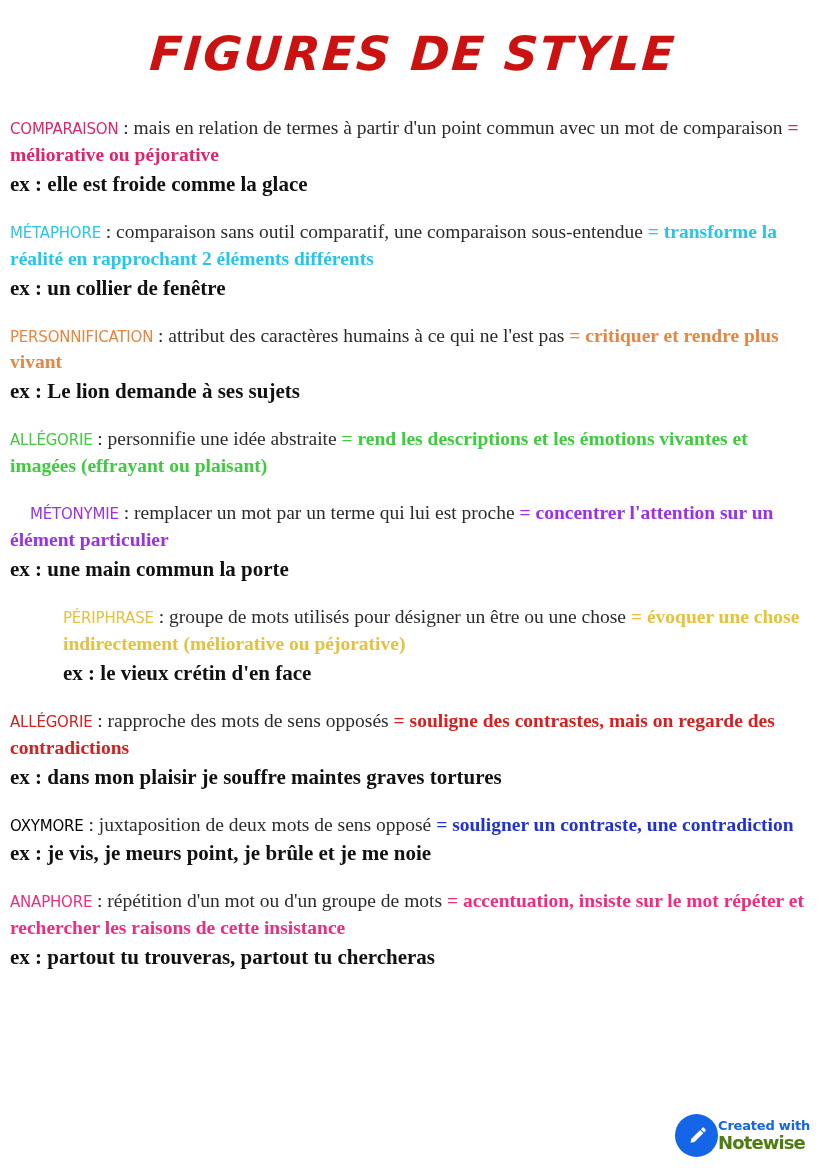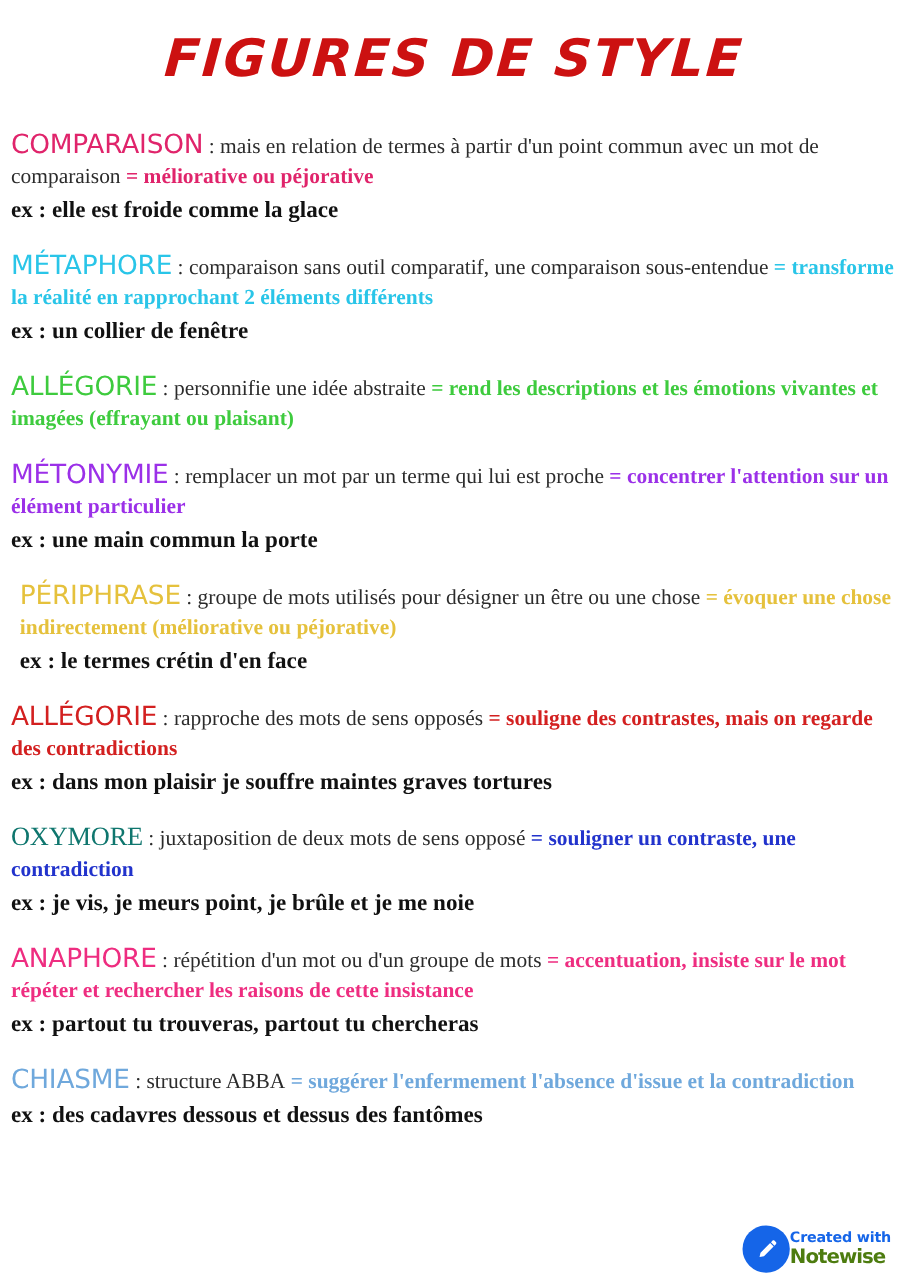--- a/index.html
+++ b/index.html
@@ -45,37 +45,38 @@
   .entries {
     margin-top: 38px;
   }
 
   .entry {
     margin: 0 0 20px 0;
     padding: 0;
   }
   .entry.indented {
     padding-left: 8px;
+    margin-left: 45px;
   }
   .entry:last-of-type {
     margin-bottom: 0;
   }
 
   .defline {
     margin: 0;
     font-size: 19.5px;
     line-height: 1.38;
     color: #2a2a2a;
     font-family: "Liberation Serif", "DejaVu Serif", serif;
   }
 
   .term {
     font-family: "DejaVu Sans", "Liberation Sans", sans-serif;
     font-weight: 400;
-    font-size: 24px;
+    font-size: 15px;
     letter-spacing: -0.2px;
   }
 
   .sep {
     color: #2a2a2a;
   }
 
   .definition {
     color: #2b2b2b;
   }
@@ -142,45 +143,45 @@
   <div class="entries">
       <div class="entry">
         <p class="defline"><span class="term" style="color: rgb(224, 36, 107);">COMPARAISON</span><span class="sep"> : </span><span class="definition">mais en relation de termes à partir d'un point commun avec un mot de comparaison</span><span class="effect" style="color: rgb(224, 36, 107);"> = </span><span class="effect" style="color: rgb(224, 36, 107);">méliorative ou péjorative</span></p>
         <p class="example">ex : elle est froide comme la glace</p>
       </div>
       <div class="entry">
         <p class="defline"><span class="term" style="color: rgb(41, 197, 232);">MÉTAPHORE</span><span class="sep"> : </span><span class="definition">comparaison sans outil comparatif, une comparaison sous-entendue</span><span class="effect" style="color: rgb(41, 197, 232);"> = </span><span class="effect" style="color: rgb(41, 197, 232);">transforme la réalité en rapprochant 2 éléments différents</span></p>
         <p class="example">ex : un collier de fenêtre</p>
       </div>
       <div class="entry">
+        <p class="defline"><span class="term" style="color: rgb(232, 133, 63);">PERSONNIFICATION</span><span class="sep"> : </span><span class="definition">attribut des caractères humains à ce qui ne l'est pas</span><span class="effect" style="color: rgb(232, 133, 63);"> = </span><span class="effect" style="color: rgb(232, 133, 63);">critiquer et rendre plus vivant</span></p>
+        <p class="example">ex : Le lion demande à ses sujets</p>
+      </div>
+      <div class="entry">
         <p class="defline"><span class="term" style="color: rgb(62, 203, 62);">ALLÉGORIE</span><span class="sep"> : </span><span class="definition">personnifie une idée abstraite</span><span class="effect" style="color: rgb(62, 203, 62);"> = </span><span class="effect" style="color: rgb(62, 203, 62);">rend les descriptions et les émotions vivantes et imagées (effrayant ou plaisant)</span></p>
       </div>
       <div class="entry">
-        <p class="defline"><span class="term" style="color: rgb(155, 48, 232);">MÉTONYMIE</span><span class="sep"> : </span><span class="definition">remplacer un mot par un terme qui lui est proche</span><span class="effect" style="color: rgb(155, 48, 232);"> = </span><span class="effect" style="color: rgb(155, 48, 232);">concentrer l'attention sur un élément particulier</span></p>
+        <p class="defline"><span class="term" style="color: rgb(155, 48, 232); margin-left: 20px;">MÉTONYMIE</span><span class="sep"> : </span><span class="definition">remplacer un mot par un terme qui lui est proche</span><span class="effect" style="color: rgb(155, 48, 232);"> = </span><span class="effect" style="color: rgb(155, 48, 232);">concentrer l'attention sur un élément particulier</span></p>
         <p class="example">ex : une main commun la porte</p>
       </div>
       <div class="entry indented">
         <p class="defline"><span class="term" style="color: rgb(229, 193, 60);">PÉRIPHRASE</span><span class="sep"> : </span><span class="definition">groupe de mots utilisés pour désigner un être ou une chose</span><span class="effect" style="color: rgb(229, 193, 60);"> = </span><span class="effect" style="color: rgb(229, 193, 60);">évoquer une chose indirectement (méliorative ou péjorative)</span></p>
-        <p class="example">ex : le termes crétin d'en face</p>
+        <p class="example">ex : le vieux crétin d'en face</p>
       </div>
       <div class="entry">
         <p class="defline"><span class="term" style="color: rgb(211, 32, 32);">ALLÉGORIE</span><span class="sep"> : </span><span class="definition">rapproche des mots de sens opposés</span><span class="effect" style="color: rgb(211, 32, 32);"> = </span><span class="effect" style="color: rgb(211, 32, 32);">souligne des contrastes, mais on regarde des contradictions</span></p>
         <p class="example">ex : dans mon plaisir je souffre maintes graves tortures</p>
       </div>
       <div class="entry">
-        <p class="defline"><span class="term" style="color: #0f766e; font-family: Liberation Serif, serif;">OXYMORE</span><span class="sep"> : </span><span class="definition">juxtaposition de deux mots de sens opposé</span><span class="effect" style="color: rgb(34, 51, 204);"> = </span><span class="effect" style="color: rgb(34, 51, 204);">souligner un contraste, une contradiction</span></p>
+        <p class="defline"><span class="term" style="color: #000000;">OXYMORE</span><span class="sep"> : </span><span class="definition">juxtaposition de deux mots de sens opposé</span><span class="effect" style="color: rgb(34, 51, 204);"> = </span><span class="effect" style="color: rgb(34, 51, 204);">souligner un contraste, une contradiction</span></p>
         <p class="example">ex : je vis, je meurs point, je brûle et je me noie</p>
       </div>
       <div class="entry">
         <p class="defline"><span class="term" style="color: rgb(238, 45, 128);">ANAPHORE</span><span class="sep"> : </span><span class="definition">répétition d'un mot ou d'un groupe de mots</span><span class="effect" style="color: rgb(238, 45, 128);"> = </span><span class="effect" style="color: rgb(238, 45, 128);">accentuation, insiste sur le mot répéter et rechercher les raisons de cette insistance</span></p>
         <p class="example">ex : partout tu trouveras, partout tu chercheras</p>
-      </div>
-      <div class="entry">
-        <p class="defline"><span class="term" style="color: rgb(111, 168, 220);">CHIASME</span><span class="sep"> : </span><span class="definition">structure ABBA</span><span class="effect" style="color: rgb(111, 168, 220);"> = </span><span class="effect" style="color: rgb(111, 168, 220);">suggérer l'enfermement l'absence d'issue et la contradiction</span></p>
-        <p class="example">ex : des cadavres dessous et dessus des fantômes</p>
       </div>
     </div>
 
   <div class="footer">
     <span class="logo-mark">
       <svg width="26" height="26" viewBox="0 0 24 24" aria-hidden="true">
         <path d="M16.8 4.6c.5-.5 1.3-.5 1.8 0l1.1 1.1c.5.5.5 1.3 0 1.8l-1.2 1.2-2.9-2.9 1.2-1.2z" fill="#ffffff"></path>
         <path d="M14.9 6.5l2.9 2.9-8.1 8.1-3.7.8.8-3.7 8.1-8.1z" fill="#ffffff"></path>
       </svg>
     </span>

